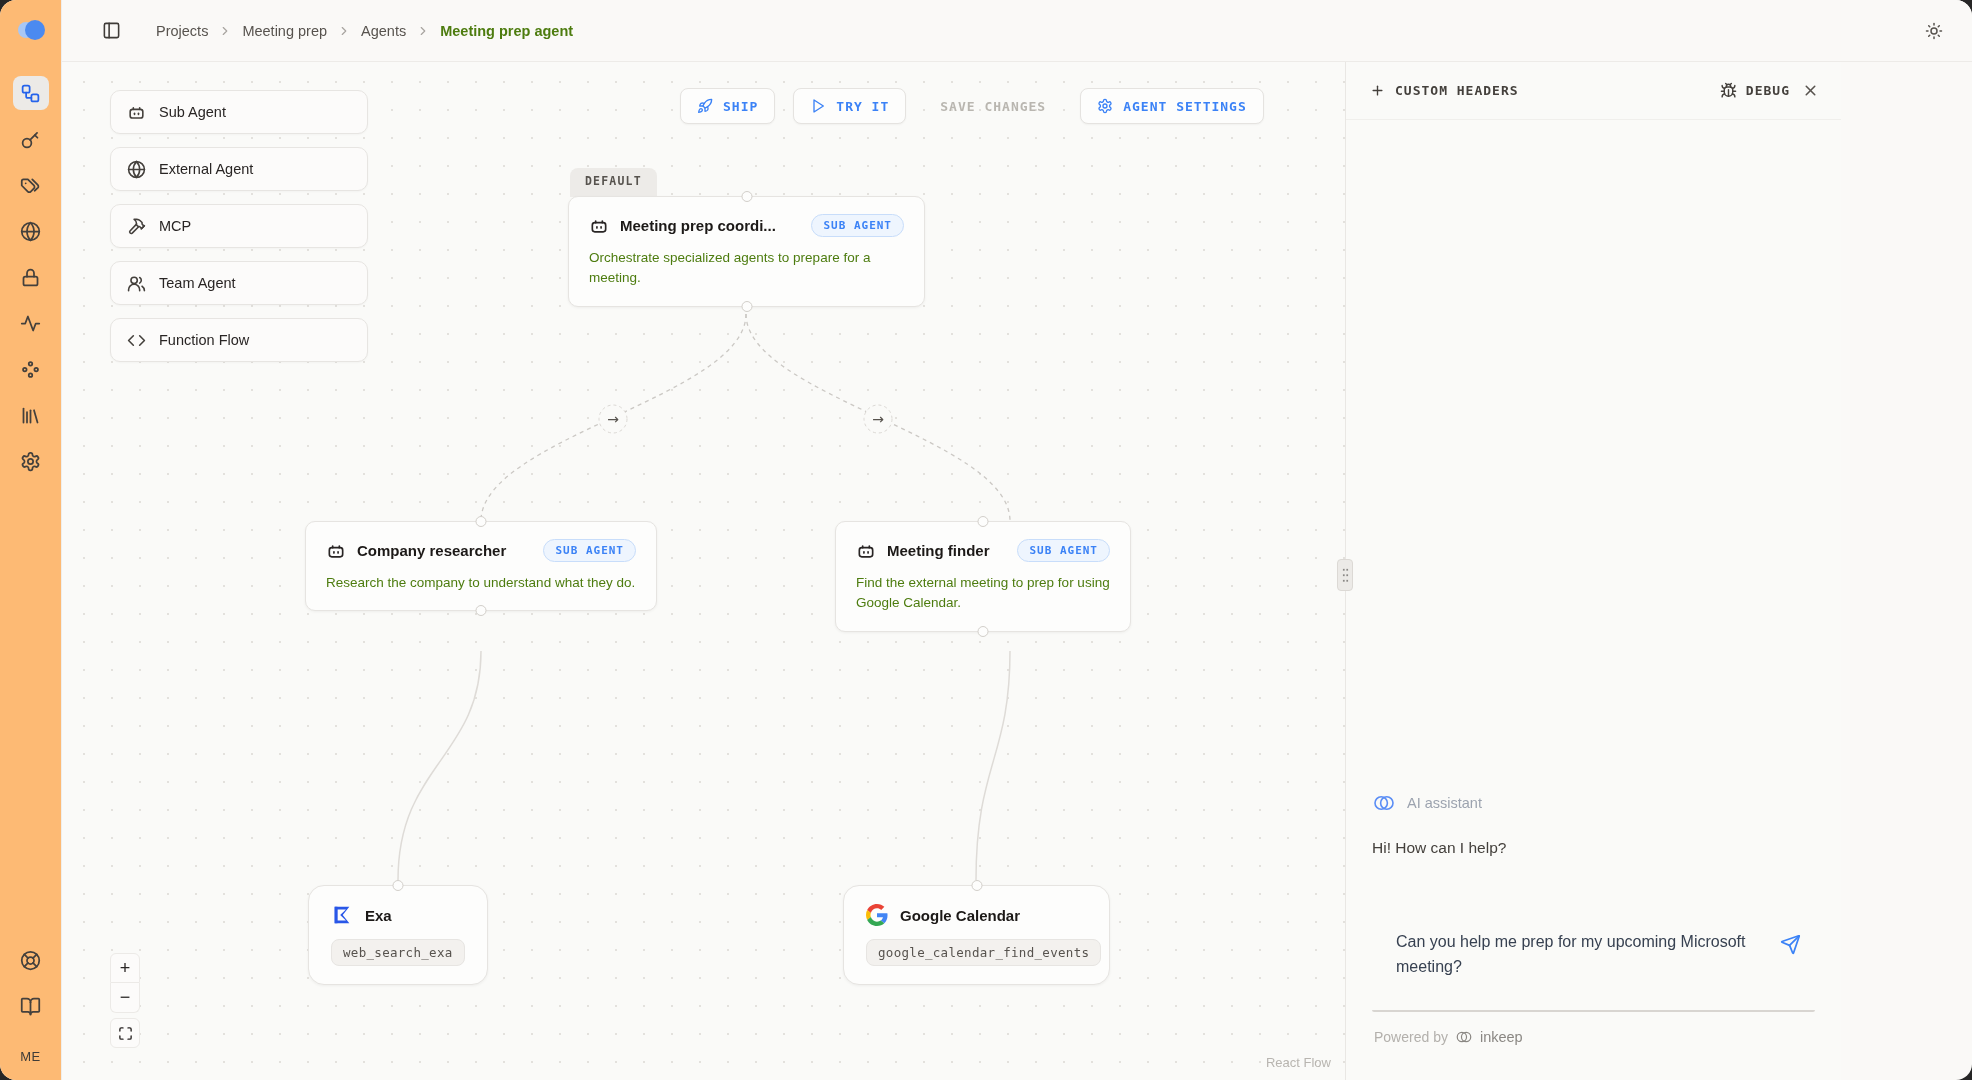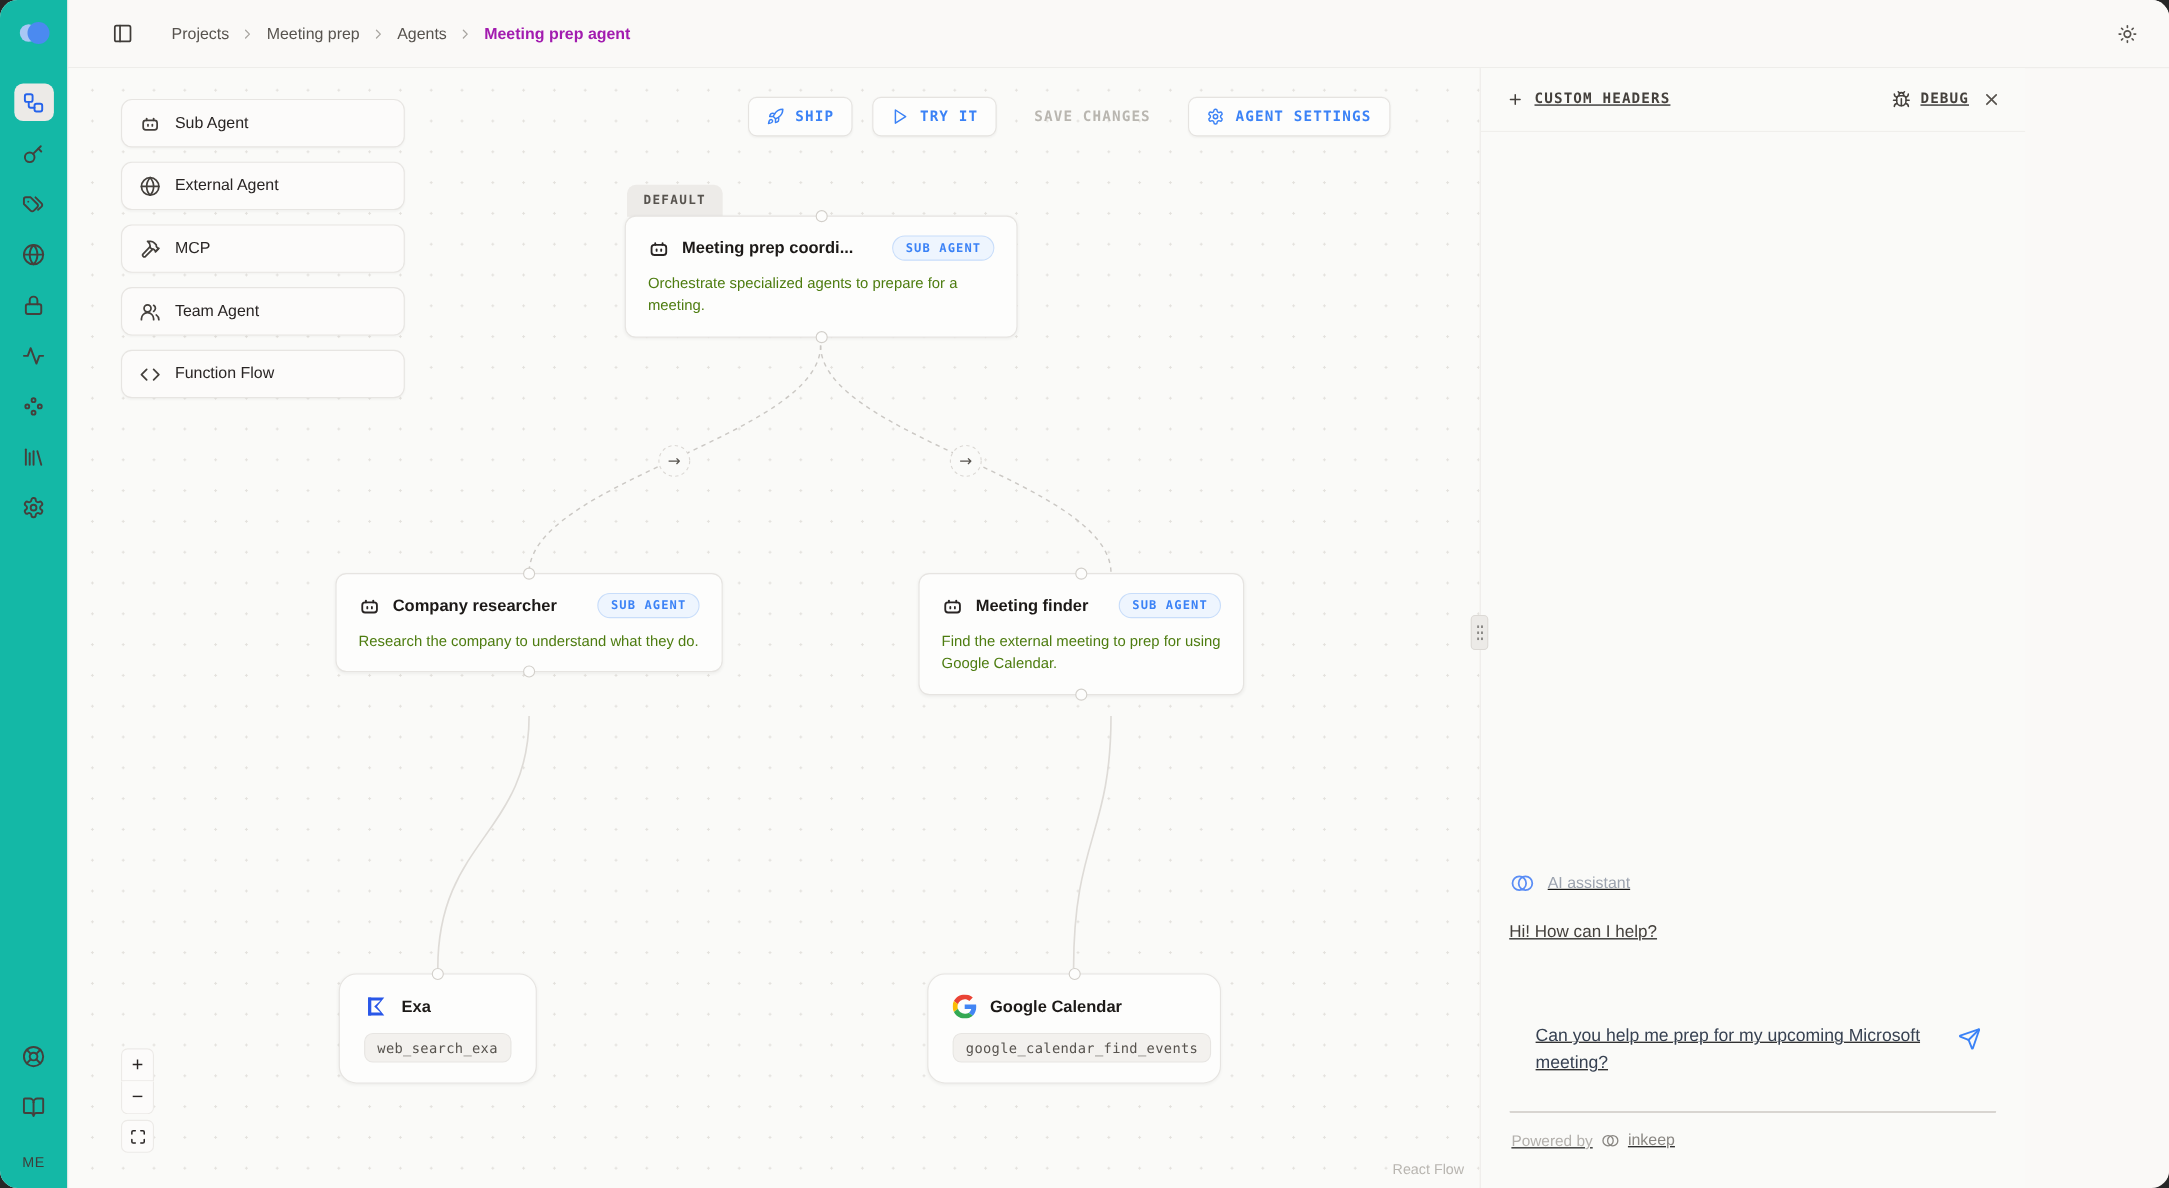--- a/index.html
+++ b/index.html
@@ -1,38 +1,38 @@
 <!DOCTYPE html>
 <html><head>
 <meta charset="utf-8">
 <style>
   * { margin:0; padding:0; box-sizing:border-box; }
   html,body { background:#262626; }
   body { width:1972px; height:1080px; font-family:"Liberation Sans", sans-serif; overflow:hidden; }
   .app { width:1972px; height:1080px; border-radius:16px; overflow:hidden; background:#faf9f7; display:flex; position:relative; }
 
   
-  .rail { width:62px; background:#14b8a6; border-right:1px solid #efeeec; display:flex; flex-direction:column; align-items:center; padding:20px 0 16px; flex-shrink:0; }
+  .rail { width:62px; background:#fdba74; border-right:1px solid #efeeec; display:flex; flex-direction:column; align-items:center; padding:20px 0 16px; flex-shrink:0; }
   .logo { width:26px; height:22px; position:relative; margin-bottom:34px; }
   .logo .c1 { position:absolute; left:0; top:2px; width:16px; height:16px; border-radius:50%; background:#a8c7f5; }
   .logo .c2 { position:absolute; left:7px; top:0px; width:20px; height:20px; border-radius:50%; background:#4b8af0; }
   .rail-btn { width:36px; height:34px; display:flex; align-items:center; justify-content:center; border-radius:8px; color:#44403c; margin-bottom:12px; cursor:pointer; }
   .rail-btn svg { width:21px; height:21px; }
   .rail-btn.active { background:#eceae7; color:#2563eb; }
   .rail-spacer { flex:1; }
   .rail-user { font-size:13px; font-weight:500; color:#3f3c38; letter-spacing:.5px; margin-top:14px; }
 
   
   .main-col { flex:1; display:flex; flex-direction:column; min-width:0; }
   .topbar { height:62px; border-bottom:1px solid #edebe8; background:#faf9f7; display:flex; align-items:center; padding:0 22px 0 34px; flex-shrink:0; }
   .topbar .panel-toggle { color:#3f3c38; width:30px; height:30px; display:flex; align-items:center; justify-content:center; border-radius:6px; cursor:pointer; }
   .panel-toggle svg { width:19px; height:19px; }
   .crumbs { display:flex; align-items:center; gap:10px; margin-left:30px; font-size:14.5px; color:#57534e; }
   .crumb { cursor:pointer; }
-  .crumb.current { color:#a21caf; font-weight:700; }
+  .crumb.current { color:#4d7c0f; font-weight:700; }
   .crumb-sep { color:#a8a5a0; display:flex; }
   .crumb-sep svg { width:14px; height:14px; }
   .topbar-right { margin-left:auto; display:flex; align-items:center; }
   .theme-btn { color:#57534e; width:32px; height:32px; display:flex; align-items:center; justify-content:center; border-radius:6px; cursor:pointer; }
   .theme-btn svg { width:18px; height:18px; }
 
   .body-row { flex:1; display:flex; min-height:0; }
 
   
   .canvas { position:relative; width:1283px; height:1018px; background-color:#fafaf8;
@@ -82,21 +82,21 @@
   .zoom-btn.mid { border-top:none; border-radius:0 0 6px 6px; }
   .zoom-btn.fs { margin-top:5px; border-radius:6px; }
   .zoom-btn svg { width:15px; height:15px; }
   .rf-attr { position:absolute; right:14px; bottom:10px; font-size:13px; color:#b8b5b0; }
 
   
   .divider-grip { position:absolute; left:1337px; top:559px; width:16px; height:32px; background:#eceae7; border:1px solid #dcd9d5; border-radius:4px; z-index:5; display:flex; align-items:center; justify-content:center; cursor:col-resize; }
   .divider-grip .dots { width:7px; height:16px; background-image:radial-gradient(circle, #8a8885 1.1px, transparent 1.3px); background-size:3.5px 5.5px; }
 
   
-  .right-panel { width:496px; border-left:1px solid #e9e7e4; background:#fafaf8; display:flex; flex-direction:column; flex-shrink:0;text-decoration:underline; }
+  .right-panel { width:496px; border-left:1px solid #e9e7e4; background:#fafaf8; display:flex; flex-direction:column; flex-shrink:0; }
   .rp-header { height:58px; display:flex; align-items:center; padding:0 22px 0 24px; border-bottom:1px solid #f0efec; flex-shrink:0; }
   .rp-add-headers { display:flex; align-items:center; gap:10px; font-family:"DejaVu Sans Mono", monospace; font-size:13px; font-weight:700; letter-spacing:1px; color:#44403c; cursor:pointer; }
   .rp-add-headers svg { width:15px; height:15px; }
   .rp-right { margin-left:auto; display:flex; align-items:center; gap:12px; }
   .rp-debug { display:flex; align-items:center; gap:9px; font-family:"DejaVu Sans Mono", monospace; font-size:13px; font-weight:700; letter-spacing:1px; color:#44403c; cursor:pointer; }
   .rp-debug svg { width:17px; height:17px; }
   .rp-close { color:#57534e; display:flex; cursor:pointer; }
   .rp-close svg { width:17px; height:17px; }
 
   .chat { flex:1; display:flex; flex-direction:column; justify-content:flex-end; padding:0 26px 34px; min-height:0; }

